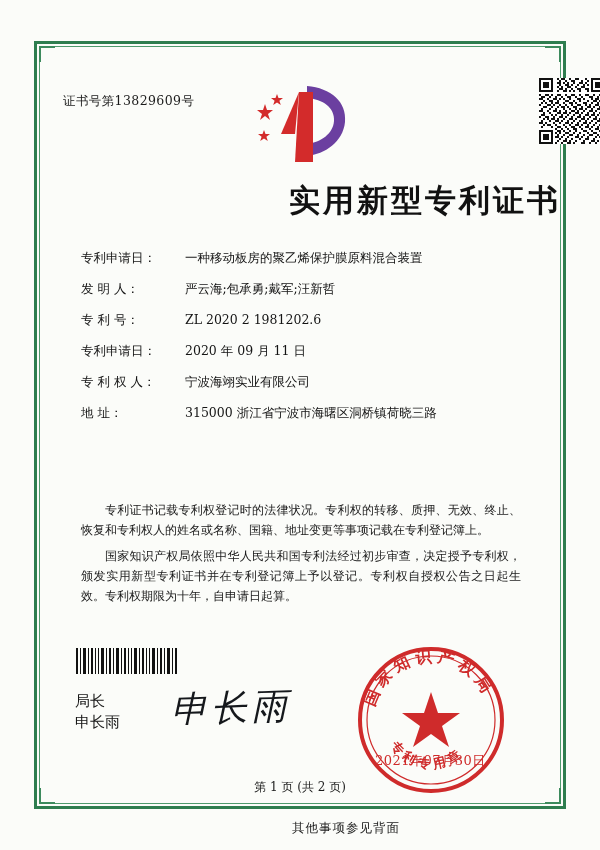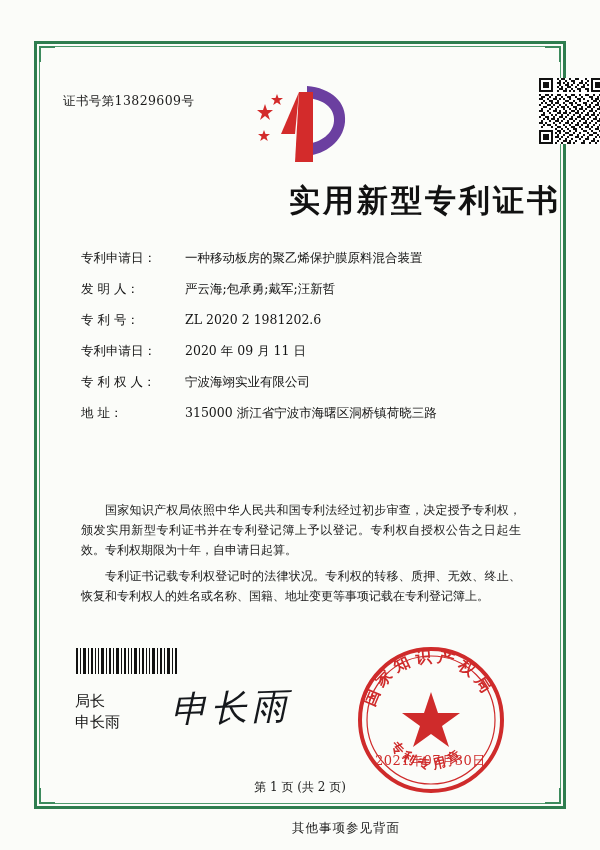--- a/index.html
+++ b/index.html
@@ -581,22 +581,22 @@
       </div>
 
       <div class="field-row">
         <span class="field-label lab-w1">地 址：</span><span class="field-value">315000 浙江省宁波市海曙区洞桥镇荷晓三路</span>
       </div>
 
 
     </div>
 
     <div class="paras">
+      <p>专利证书记载专利权登记时的法律状况。专利权的转移、质押、无效、终止、恢复和专利权人的姓名或名称、国籍、地址变更等事项记载在专利登记簿上。</p>
       <p>国家知识产权局依照中华人民共和国专利法经过初步审查，决定授予专利权，颁发实用新型专利证书并在专利登记簿上予以登记。专利权自授权公告之日起生效。专利权期限为十年，自申请日起算。</p>
-      <p>专利证书记载专利权登记时的法律状况。专利权的转移、质押、无效、终止、恢复和专利权人的姓名或名称、国籍、地址变更等事项记载在专利登记簿上。</p>
     </div>
 
     <div class="barcode">
       <svg width="104" height="26" viewBox="0 0 104 26" shape-rendering="crispEdges">
         <rect width="104" height="26" fill="#fbfcf9"></rect>
         <g fill="#111111">
           <rect x="1" y="0" width="2" height="26"></rect>
             <rect x="5" y="0" width="1" height="26"></rect>
           <rect x="8" y="0" width="3" height="26"></rect>
             <rect x="13" y="0" width="1" height="26"></rect>

